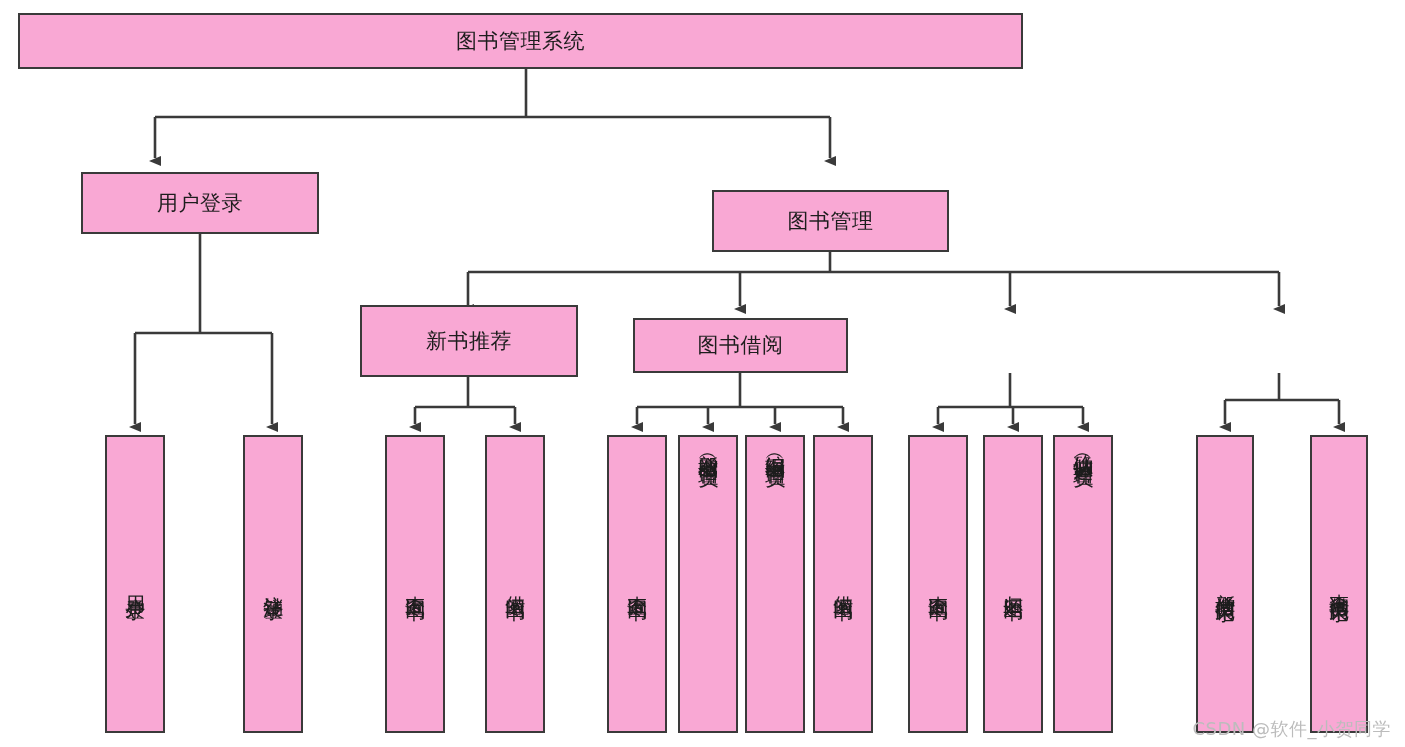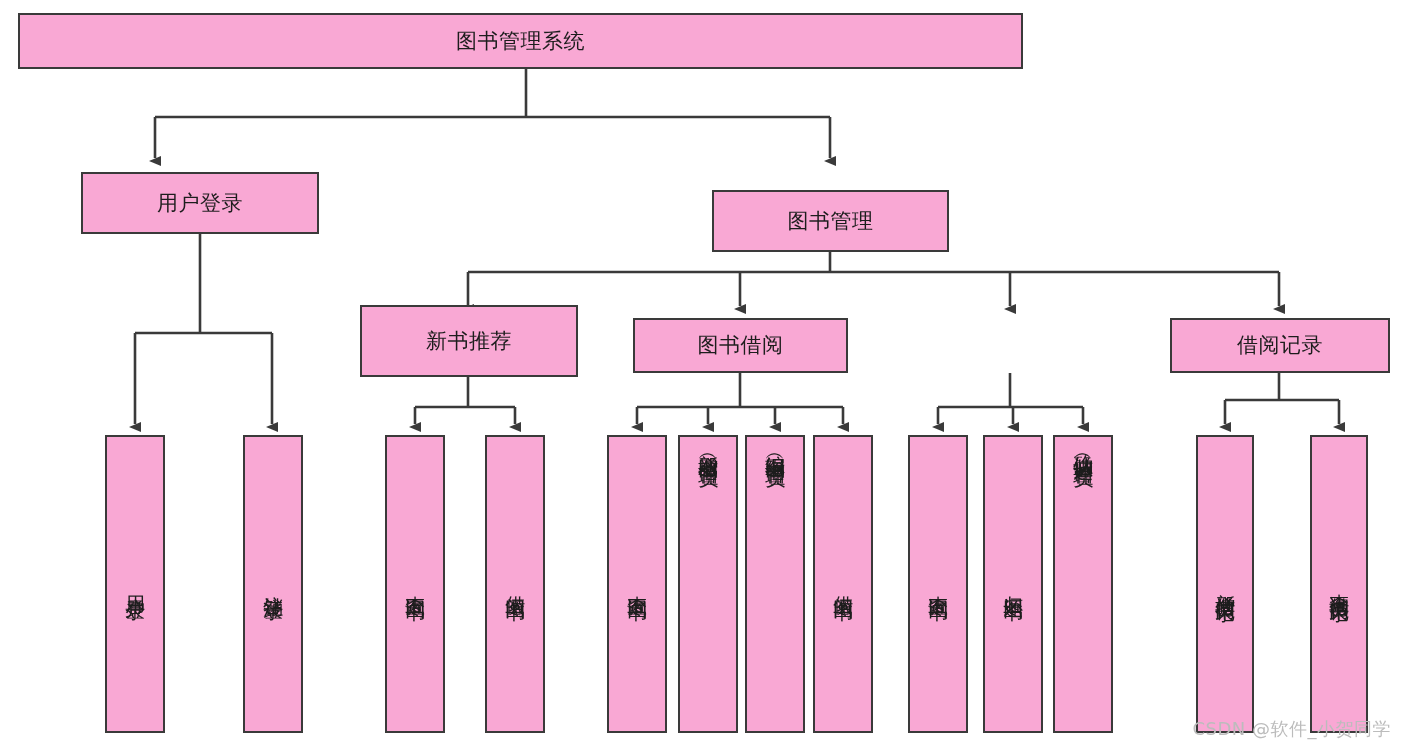--- a/index.html
+++ b/index.html
@@ -148,23 +148,20 @@
 
   <div class="node-box" style="left:360px; top:305px; width:218px; height:72px;">
     <span class="node-label-h">新书推荐</span>
   </div>
 
   <div class="node-box" style="left:633px; top:318px; width:215px; height:55px;">
     <span class="node-label-h">图书借阅</span>
   </div>
 
 
-  <div class="node-box" style="left:1170px; top:318px; width:220px; height:55px;">
-    <span class="node-label-h">借阅记录</span>
-  </div>
 
   <div class="node-box" style="left:105px; top:435px; width:60px; height:298px;">
     <div class="leaf-inner">
       <span class="node-label-v">用户登录</span>
     </div>
   </div>
 
   <div class="node-box" style="left:243px; top:435px; width:60px; height:298px;">
     <div class="leaf-inner">
       <span class="node-label-v">注销登录</span>

